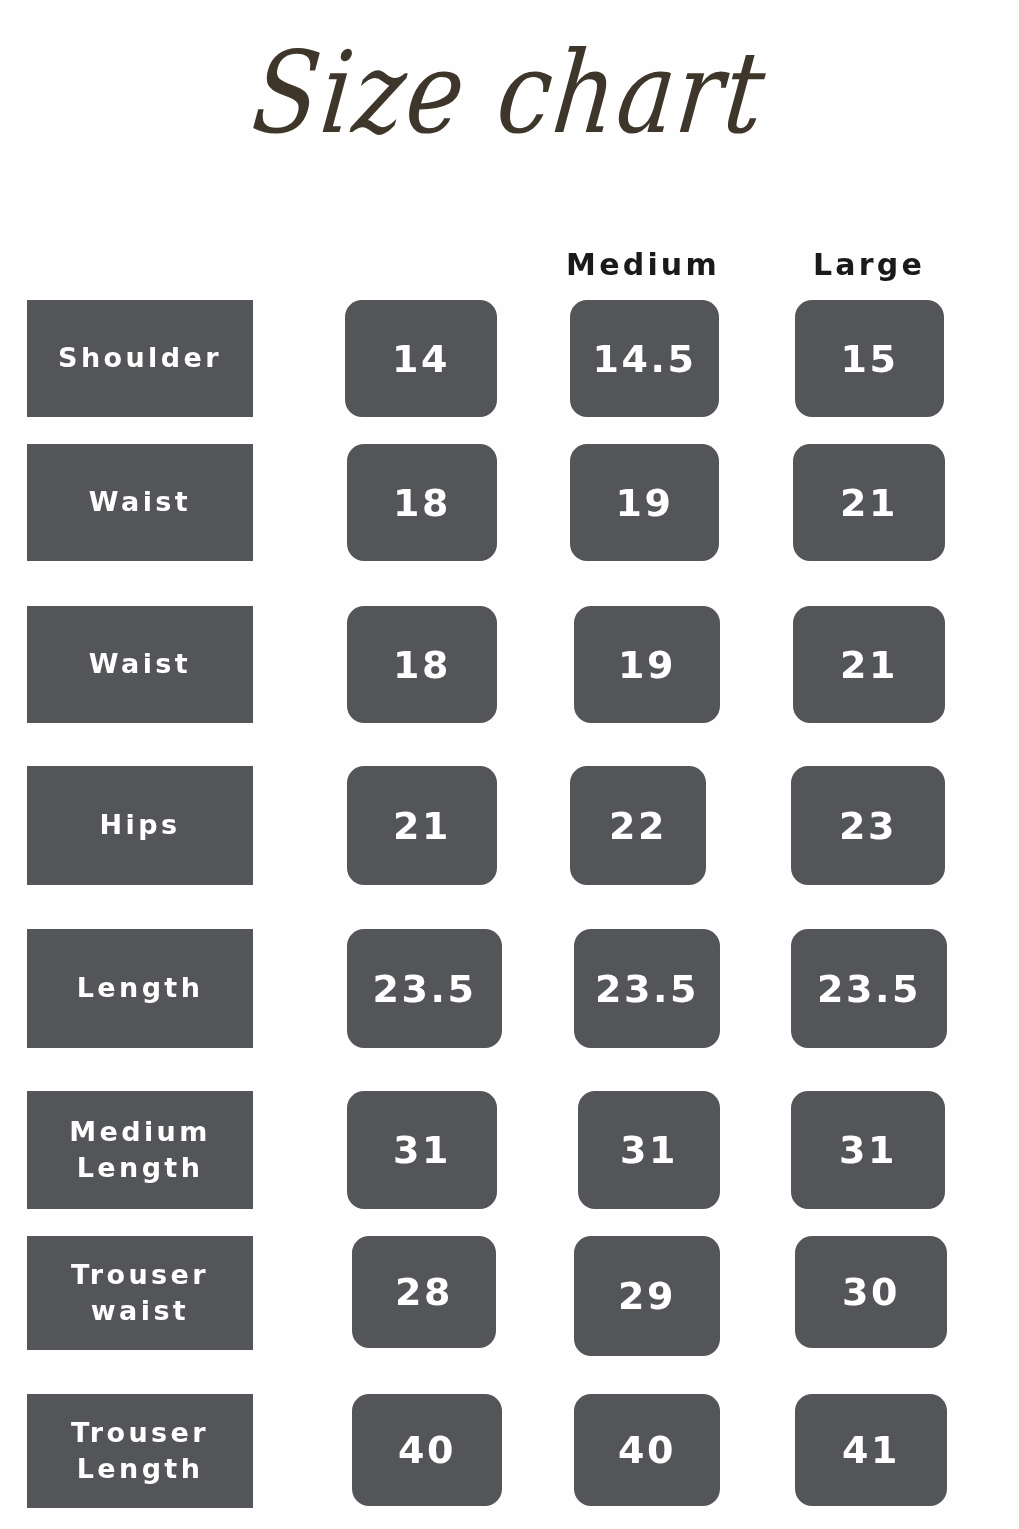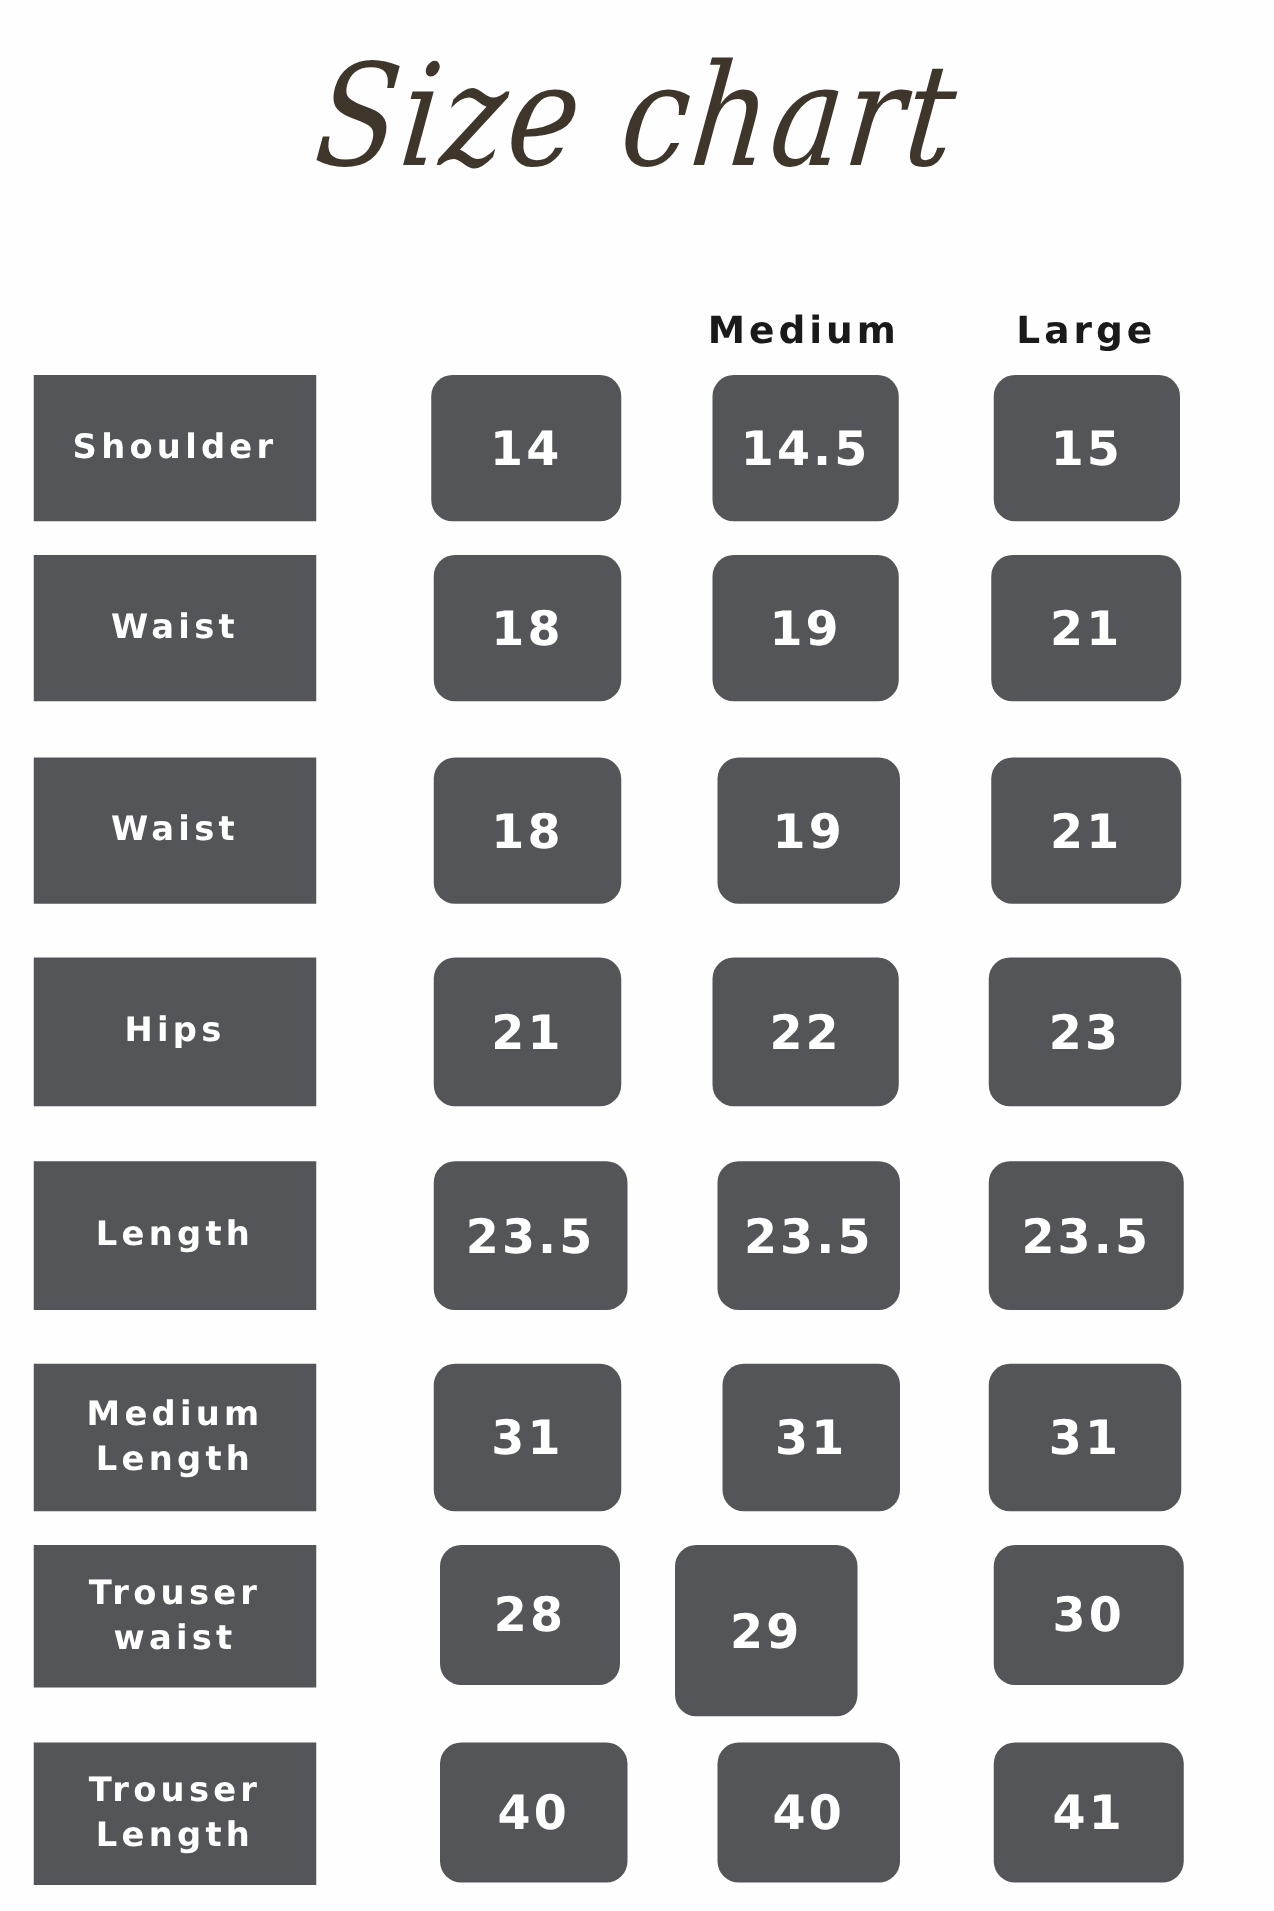--- a/index.html
+++ b/index.html
@@ -163,21 +163,21 @@
       </div>
       <div class="cell value" style="left: 793px; width: 152px; top: 606px; height: 117px;">
         <span class="v">21</span>
       </div>
       <div class="cell label" style="top: 766px; height: 119px;">
         <div>Hips</div>
       </div>
       <div class="cell value" style="left: 347px; width: 150px; top: 766px; height: 119px;">
         <span class="v">21</span>
       </div>
-      <div class="cell value" style="left: 570px; width: 149px; top: 766px; height: 119px;">
+      <div class="cell value" style="left: 570px; width: 136px; top: 766px; height: 119px;">
         <span class="v">22</span>
       </div>
       <div class="cell value" style="left: 791px; width: 154px; top: 766px; height: 119px;">
         <span class="v">23</span>
       </div>
       <div class="cell label" style="top: 929px; height: 119px;">
         <div>Length</div>
       </div>
       <div class="cell value" style="left: 347px; width: 155px; top: 929px; height: 119px;">
         <span class="v">23.5</span>
@@ -205,21 +205,21 @@
       </div>
       <div class="cell label" style="top: 1236px; height: 114px;">
         <div>
           <div>Trouser</div>
           <div>waist</div>
         </div>
       </div>
       <div class="cell value" style="left: 352px; width: 144px; top: 1236px; height: 112px;">
         <span class="v">28</span>
       </div>
-      <div class="cell value" style="left: 540px; width: 146px; top: 1236px; height: 137px;">
+      <div class="cell value" style="left: 574px; width: 146px; top: 1236px; height: 120px;">
         <span class="v">29</span>
       </div>
       <div class="cell value" style="left: 795px; width: 152px; top: 1236px; height: 112px;">
         <span class="v">30</span>
       </div>
       <div class="cell label" style="top: 1394px; height: 114px;">
         <div>
           <div>Trouser</div>
           <div>Length</div>
         </div>

